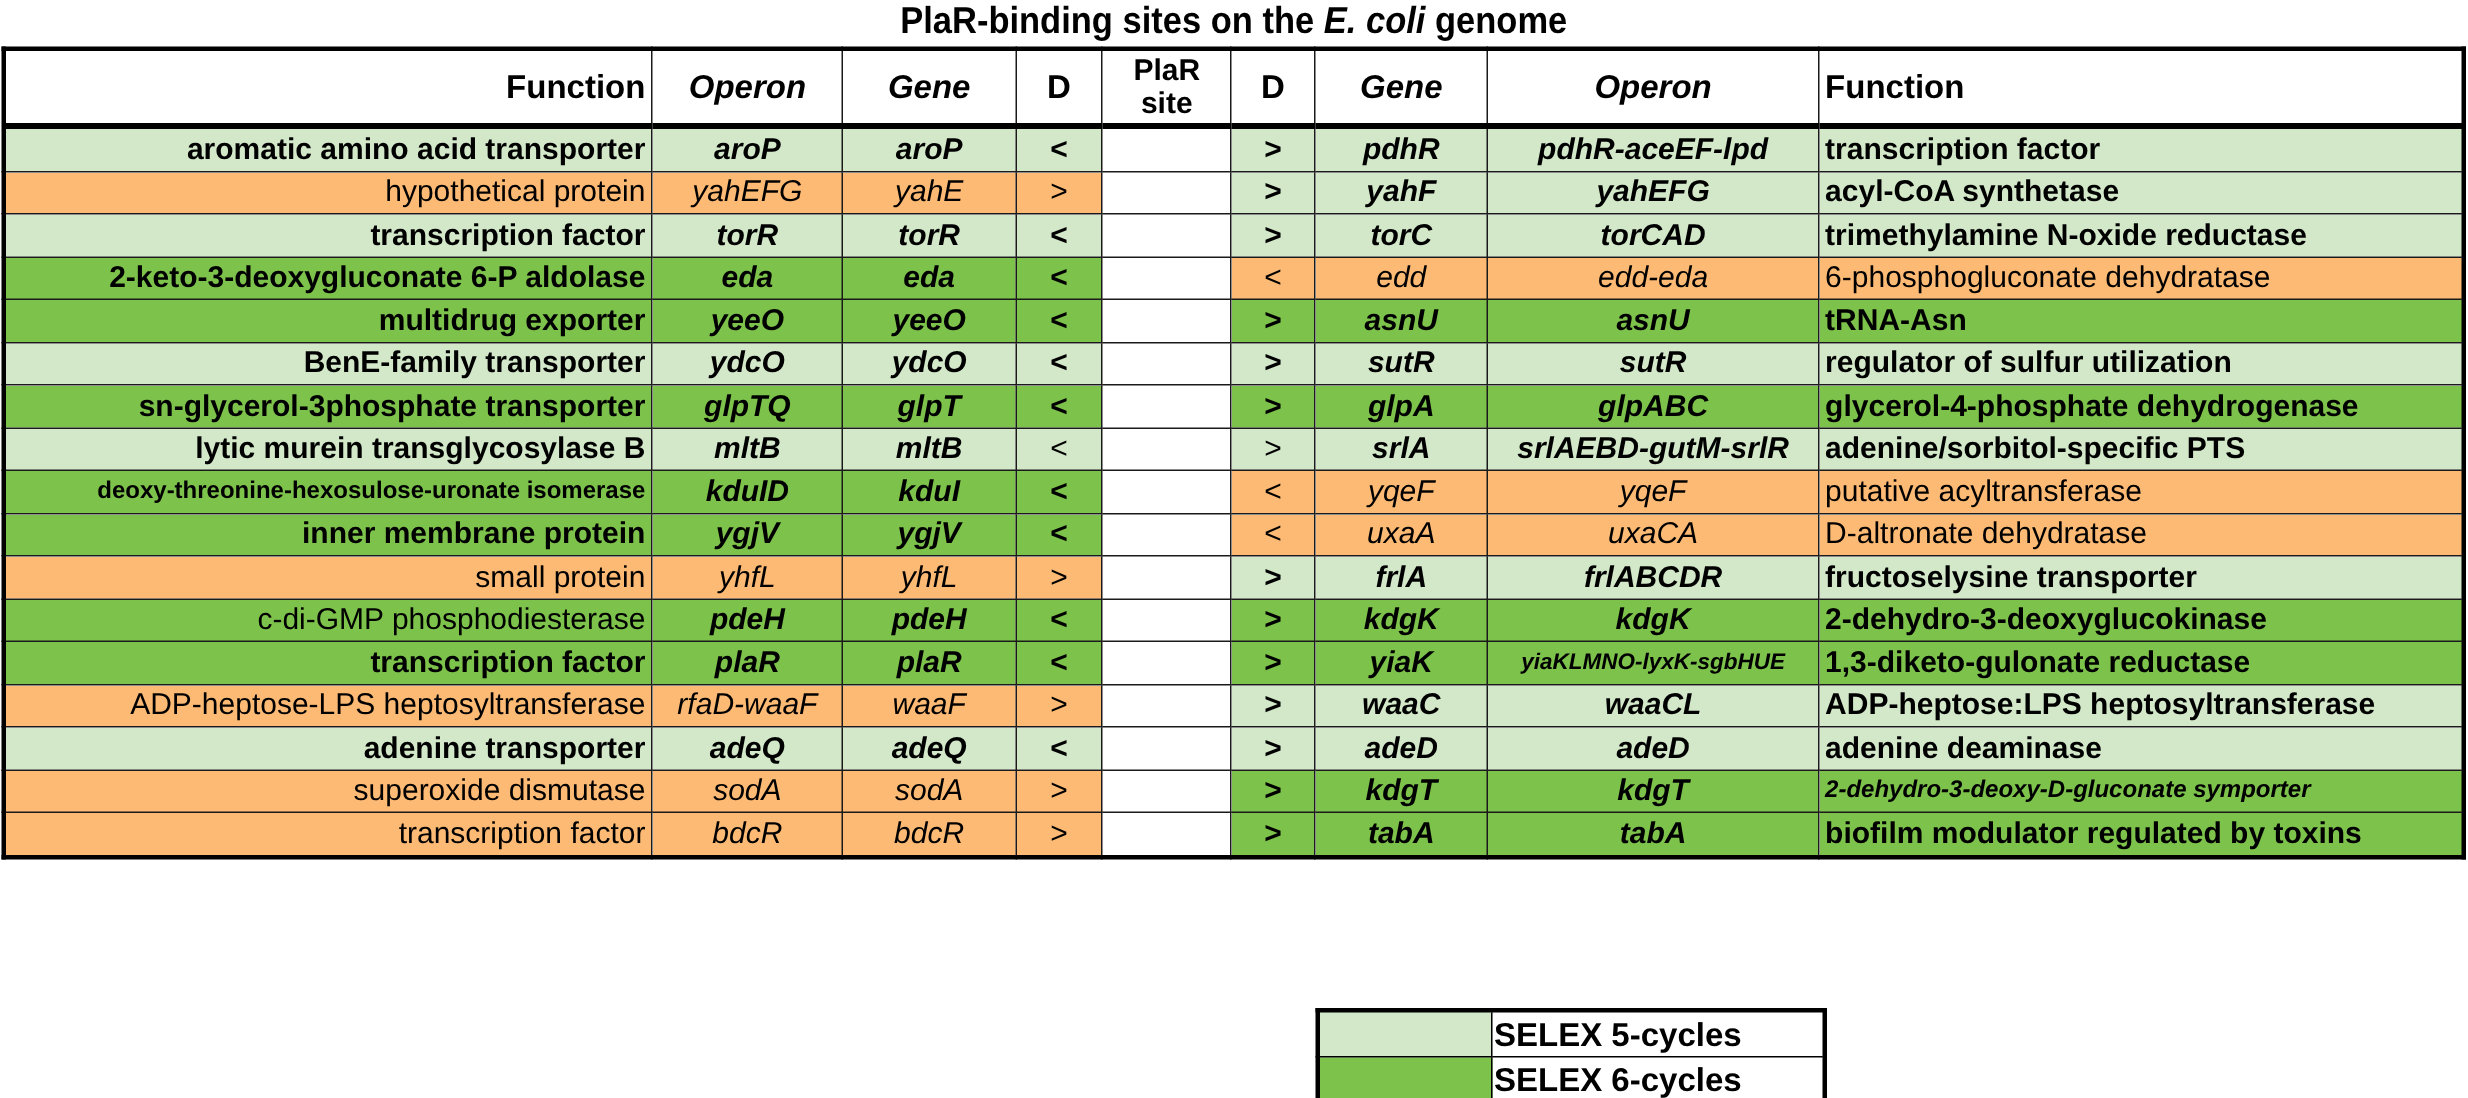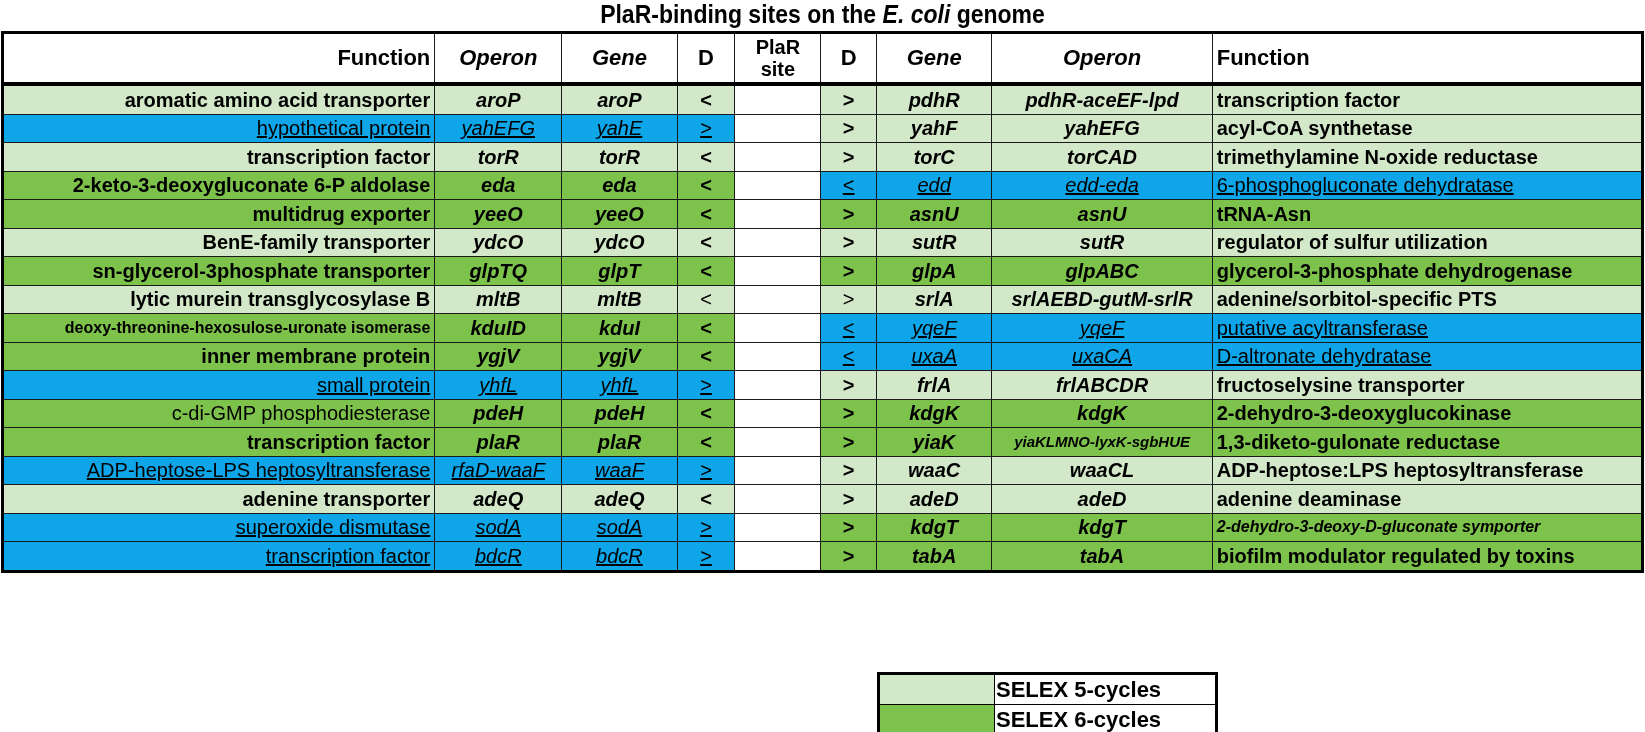--- a/index.html
+++ b/index.html
@@ -10,21 +10,21 @@
     table.main td, table.main th { border: 1.5px solid #1a1a1a; padding: 0 4px; height: 27.5px; font-size: 20px; white-space: nowrap; overflow: hidden; line-height: 26px; }
     table.main thead th { height: 48px; font-size: 22px; font-weight: bold; border-bottom: 4px solid #000; }
     table.main thead th.it { font-style: italic; }
     .fL { text-align: right; }
     .fR { text-align: left; }
     .c { text-align: center; }
     .it { font-style: italic; }
     .b { font-weight: bold; }
     .lt { background: #d2e8c9; }
     .dk { background: #7dc24b; }
-    .wh { background: #0ea5e9; text-decoration: underline; }
+    .wh { background: #fdba74; }
     .sm { font-size: 16px !important; margin-left: 39px; }
     .xs { font-size: 15px !important; }
     .site { background: #fff; }
     .plar-hdr { line-height: 22px !important; font-size: 20px !important; }
     table.legend { position: absolute; left: 877px; top: 672px; border-collapse: collapse; border: 3px solid #000; }
     table.legend td { border: 1.5px solid #000; height: 27px; font-size: 22px; font-weight: bold; }
     table.legend td.sw { width: 112px; }
     table.legend td.lab { width: 218px; }
   </style>
 </head>
@@ -126,21 +126,21 @@
       </tr>
       <tr>
         <td class="fL dk b">sn-glycerol-3phosphate transporter</td>
         <td class="c it dk b">glpTQ</td>
         <td class="c it dk b">glpT</td>
         <td class="c dk b">&lt;</td>
         <td class="site"></td>
         <td class="c dk b">&gt;</td>
         <td class="c it dk b">glpA</td>
         <td class="c it dk b">glpABC</td>
-        <td class="fR dk b">glycerol-3-phosphate dehydrogenase</td>
+        <td class="fR dk b">glycerol-4-phosphate dehydrogenase</td>
       </tr>
       <tr>
         <td class="fL lt b">lytic murein transglycosylase B</td>
         <td class="c it lt b">mltB</td>
         <td class="c it lt b">mltB</td>
         <td class="c lt">&lt;</td>
         <td class="site"></td>
         <td class="c lt">&gt;</td>
         <td class="c it lt b">srlA</td>
         <td class="c it lt b">srlAEBD-gutM-srlR</td>

